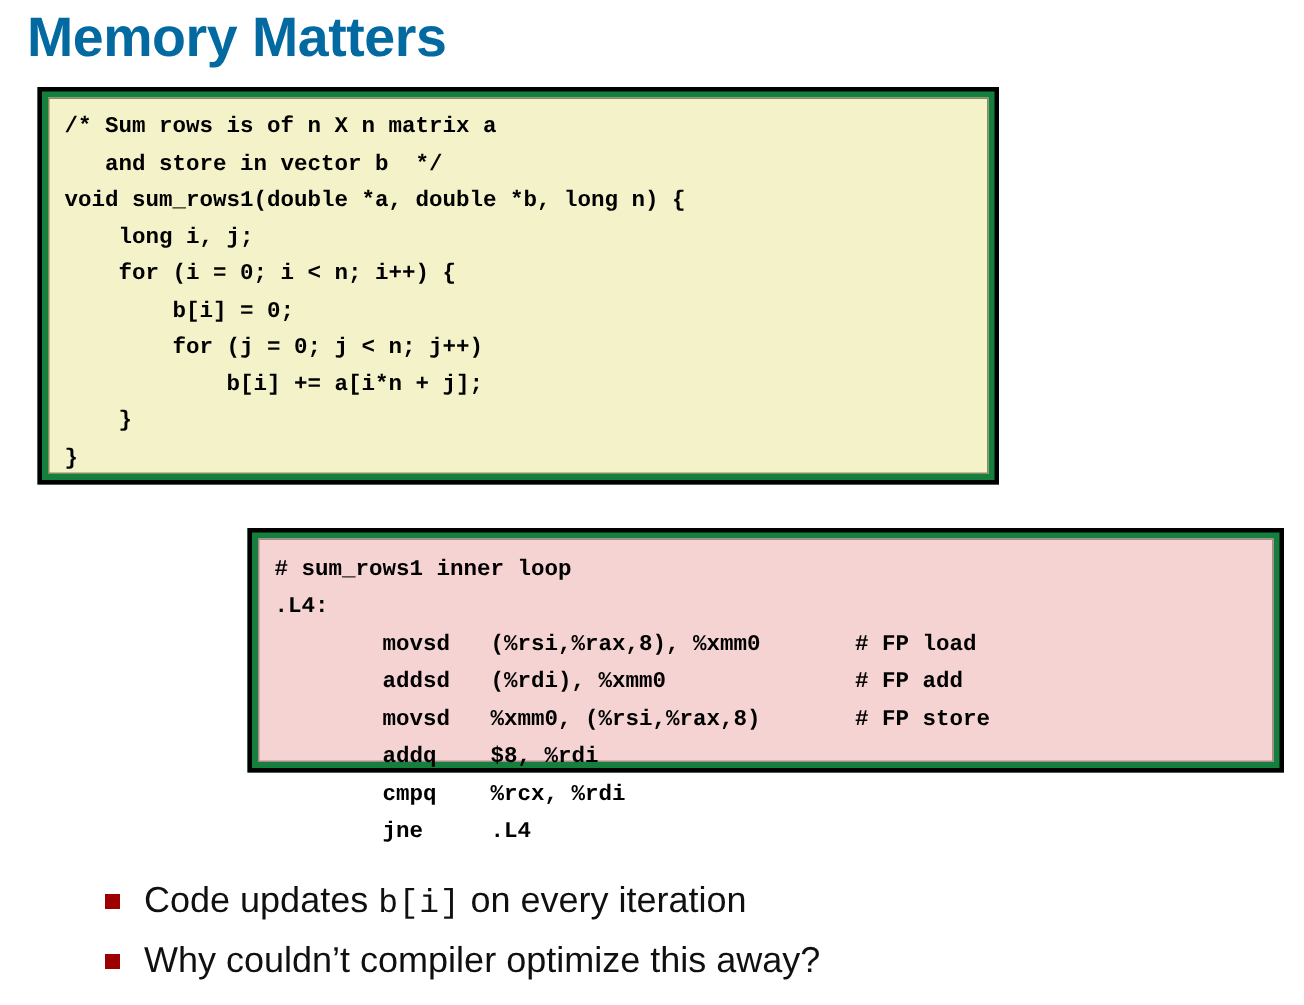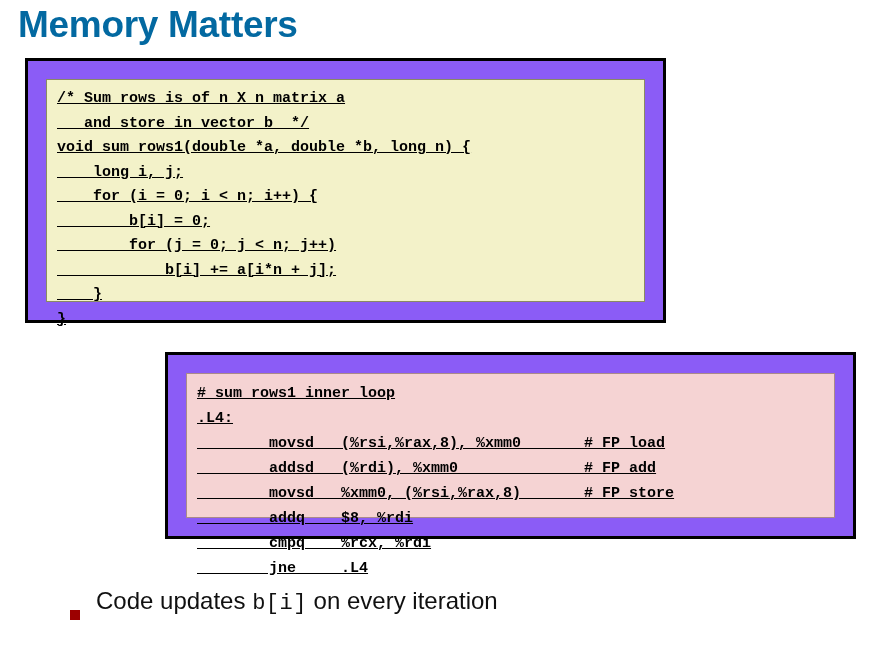--- a/index.html
+++ b/index.html
@@ -27,23 +27,22 @@
     color: #0369a1;
     white-space: pre;
     line-height: 46px;
   }
 
   
   .code-box {
     position: absolute;
     box-sizing: border-box;
     border: 3px solid #000000;
-    padding: 18px;
-    background: #8b5cf6;
-    text-decoration: underline;
+    padding: 4px;
+    background: #15803d;
   }
   .code-box .inner {
     box-sizing: border-box;
     width: 100%;
     height: 100%;
     border: 1px solid #7a7a55;
     padding: 7px 10px 6px 10px;
   }
   .code-box pre {
     margin: 0;
@@ -66,40 +65,40 @@
   #c-code-box .inner {
     background: #f3f2c9;
     border-color: #8a8a63;
   }
 
   
   #asm-code-box {
     left: 165px;
     top: 352px;
     width: 691px;
-    height: 187px;
+    height: 163px;
   }
   #asm-code-box .inner {
     background: #f5d3d3;
     border-color: #a98a8a;
   }
   #asm-code-box pre {
     line-height: 25px;
   }
 
   
   .bullets {
     position: absolute;
     left: 70px;
     top: 585px;
     width: 780px;
   }
   .bullet-row {
     display: flex;
-    align-items: flex-end;
+    align-items: flex-start;
     margin-bottom: 6px;
   }
   .bullet-marker {
     width: 10px;
     height: 10px;
     background: #9c0000;
     margin-top: 11px;
     margin-right: 16px;
     flex: 0 0 auto;
   }
@@ -149,14 +148,18 @@
   </div>
 </div>
 
 <div class="bullets">
 
   <div class="bullet-row">
     <span class="bullet-marker" style="background: rgb(156, 0, 0);"></span>
     <span class="bullet-text"><span>Code updates </span><span class="mono">b[i]</span><span> on every iteration</span></span>
   </div>
 
+  <div class="bullet-row">
+    <span class="bullet-marker" style="background: rgb(156, 0, 0);"></span>
+    <span class="bullet-text"><span>Why couldn’t compiler optimize this away?</span><span class="mono"></span><span></span></span>
+  </div>
 
 </div>
 
 </body></html>

